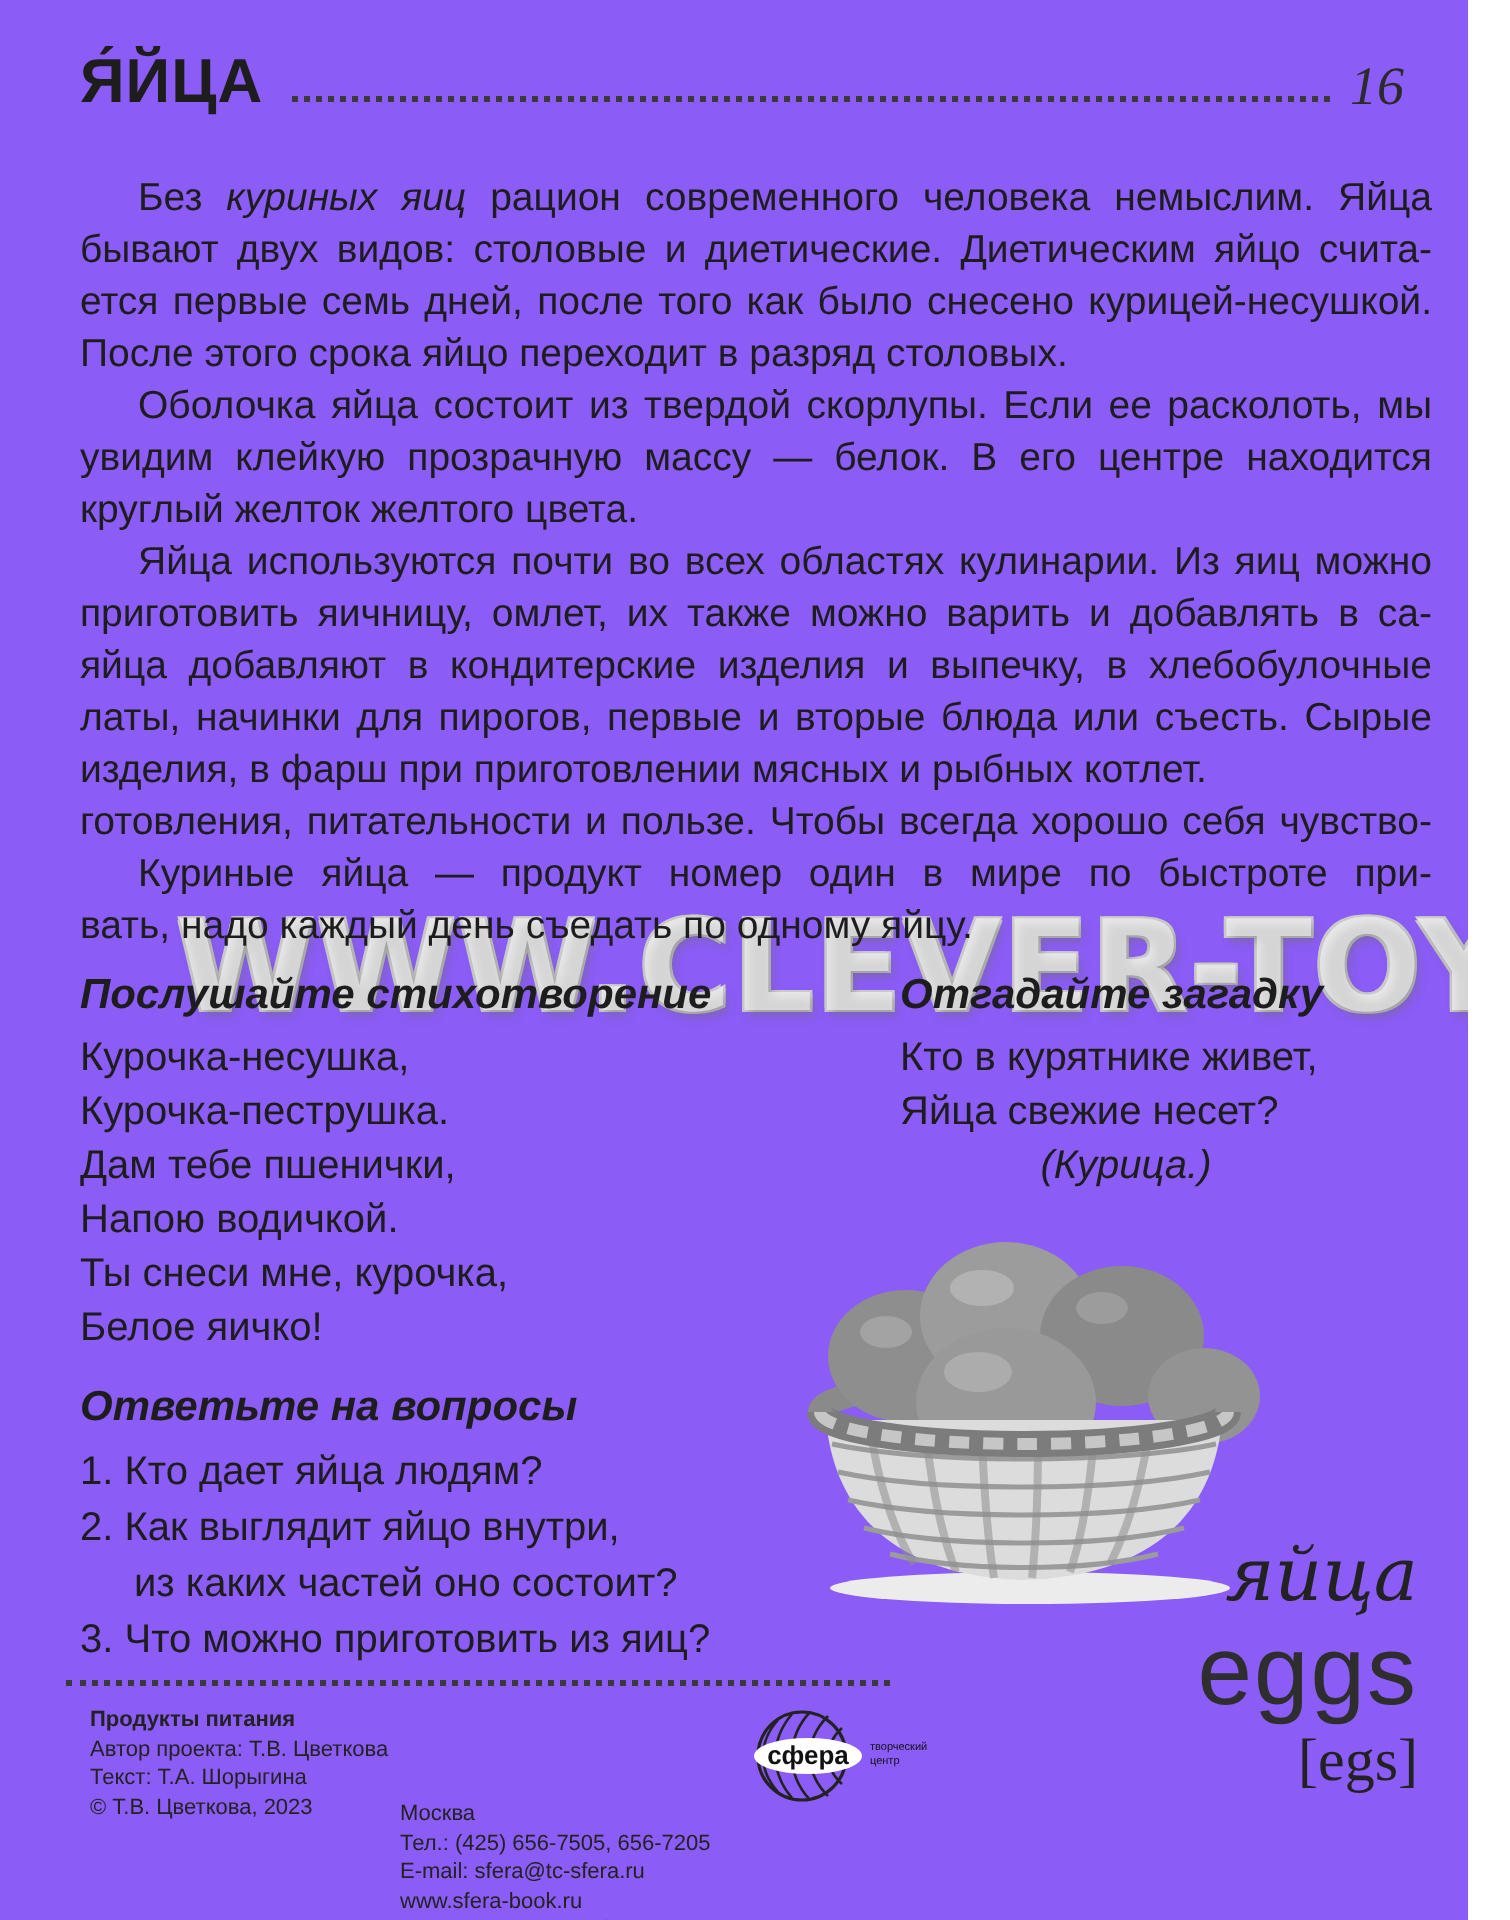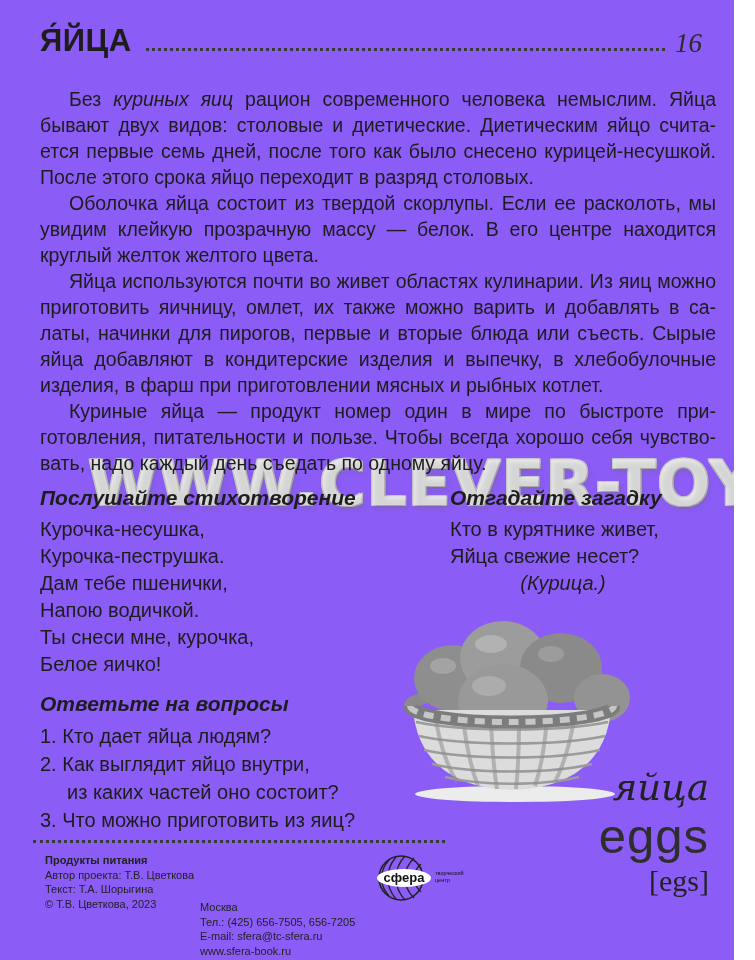--- a/index.html
+++ b/index.html
@@ -78,28 +78,28 @@
   <div class="bodytext">
     <p class="jline indent"><span>Без </span><em>куриных яиц</em><span> рацион современного человека немыслим. Яйца</span></p>
     <p class="jline">бывают двух видов: столовые и диетические. Диетическим яйцо счита-</p>
     <p class="jline">ется первые семь дней, после того как было снесено курицей-несушкой.</p>
     <p class="lastline">После этого срока яйцо переходит в разряд столовых.</p>
 
     <p class="jline indent">Оболочка яйца состоит из твердой скорлупы. Если ее расколоть, мы</p>
     <p class="jline">увидим клейкую прозрачную массу — белок. В его центре находится</p>
     <p class="lastline">круглый желток желтого цвета.</p>
 
-    <p class="jline indent">Яйца используются почти во живет областях кулинарии. Из яиц можно</p>
+    <p class="jline indent">Яйца используются почти во всех областях кулинарии. Из яиц можно</p>
     <p class="jline">приготовить яичницу, омлет, их также можно варить и добавлять в са-</p>
+    <p class="jline">яйца добавляют в кондитерские изделия и выпечку, в хлебобулочные</p>
     <p class="jline">латы, начинки для пирогов, первые и вторые блюда или съесть. Сырые</p>
-    <p class="jline">яйца добавляют в кондитерские изделия и выпечку, в хлебобулочные</p>
     <p class="lastline">изделия, в фарш при приготовлении мясных и рыбных котлет.</p>
 
+    <p class="jline">готовления, питательности и пользе. Чтобы всегда хорошо себя чувство-</p>
     <p class="jline indent">Куриные яйца — продукт номер один в мире по быстроте при-</p>
-    <p class="jline">готовления, питательности и пользе. Чтобы всегда хорошо себя чувство-</p>
     <p class="lastline">вать, надо каждый день съедать по одному яйцу.</p>
   </div>
 
   <div class="poem">
     <p class="subhead">Послушайте стихотворение</p>
     <p class="vline">Курочка-несушка,</p>
     <p class="vline">Курочка-пеструшка.</p>
     <p class="vline">Дам тебе пшенички,</p>
     <p class="vline">Напою водичкой.</p>
     <p class="vline">Ты снеси мне, курочка,</p>

